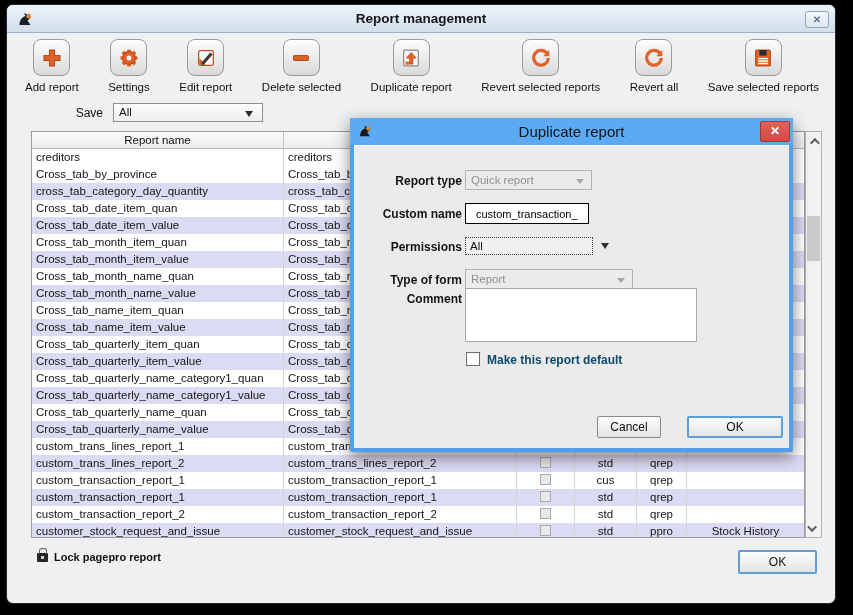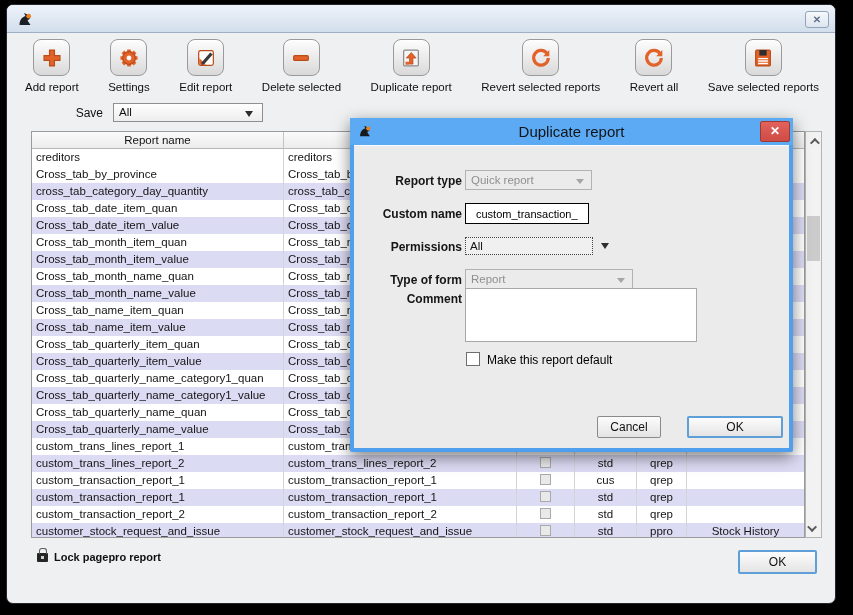--- a/index.html
+++ b/index.html
@@ -96,38 +96,39 @@
     padding-left:4px;color:#111;}
   #perm-arrow{position:absolute;left:240px;top:91px;width:21px;height:18px;
     display:flex;align-items:center;justify-content:center;}
   #perm-arrow .dd-arrow{width:0;height:0;border-left:4.5px solid transparent;
     border-right:4.5px solid transparent;border-top:6px solid #2d2d2d;}
   #comment-area{position:absolute;left:111px;top:142px;width:232px;height:54px;
     border:1px solid #a8a8a8;background:#fff;resize:none;outline:none;
     font-family:"Liberation Sans", sans-serif;font-size:11.5px;}
   #dlg-checkbox{position:absolute;left:112px;top:206px;width:14px;height:14px;
     border:1px solid #6f6f6f;background:#fff;}
-  #dlg-check-label{position:absolute;left:133px;top:207px;font-size:12px;font-weight:400;color:#000000;text-align:center;}
+  #dlg-check-label{position:absolute;left:133px;top:207px;font-size:12px;font-weight:700;color:#0c4a6e;text-align:center;}
   #dlg-cancel{position:absolute;left:243px;top:270px;width:64px;height:22px;
     border:1px solid #8a8a8a;border-radius:2px;line-height:20px;}
   #dlg-ok{position:absolute;left:333px;top:270px;width:96px;height:22px;
     border:2px solid #5e9fd8;border-radius:2px;line-height:18px;}
 </style>
 </head>
 <body>
 
 <div id="window">
 
   <div id="titlebar">
     <span class="app-icon">
       <svg width="18" height="18" viewBox="0 0 18 18">
         <path d="M3.5 15c0-5 2.5-8 6-9L8 3l4.5 2 1.5 3.5-2.5 2 3 4.5z" fill="#1c2025"></path>
         <circle cx="12.7" cy="6.2" r="2.4" fill="#e78225"></circle>
       </svg>
     </span>
+    <div id="win-title">Report management</div>
     <div id="win-close">✕</div>
   </div>
 
   <div id="toolbar">
       <div class="tool">
         <div class="tool-btn">
           <svg width="22" height="22" viewBox="0 0 18 18">
             <path d="M7 2.5h4V7h4.5v4H11v4.5H7V11H2.5V7H7z" fill="#e2622a" stroke="#b94c18" stroke-width="1"></path>
           </svg>
         </div>

